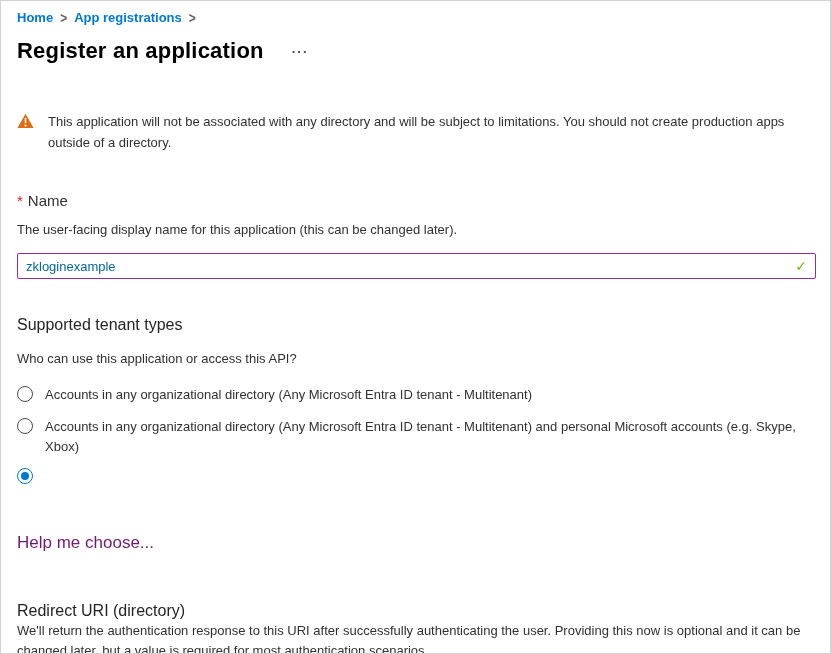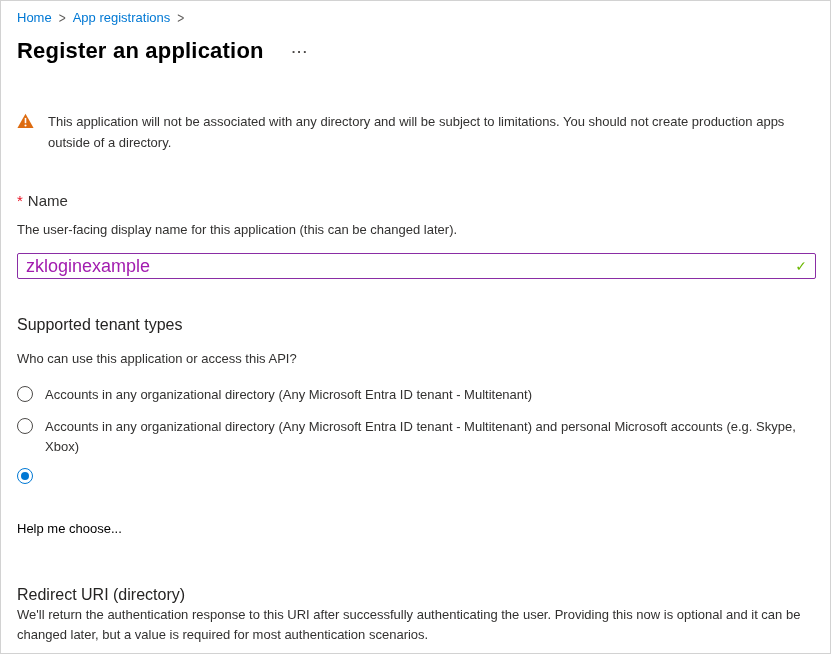--- a/index.html
+++ b/index.html
@@ -7,21 +7,21 @@
   body {
     font-family: "Liberation Sans", sans-serif;
     background: #ffffff;
     border: 1px solid #d2d2d2;
     color: #323130;
     overflow: hidden;
   }
   .page { padding: 8px 16px 0 16px; }
 
   
-  .breadcrumb { display: flex; align-items: flex-start; font-size: 13px; line-height: 18px; }
+  .breadcrumb { display: flex; align-items: flex-start; font-size: 13px; line-height: 18px; font-weight: bold; }
   .breadcrumb a { color: #0078d4; text-decoration: none; cursor: pointer; }
   .crumb-sep { color: #605e5c; margin: 0 7px; font-size: 12px; transform: scaleY(1.15); display: inline-block; }
 
   
   .title-row { display: flex; align-items: center; margin-top: 11px; }
   h1.page-title { font-size: 22px; font-weight: 700; color: #000000; letter-spacing: 0.2px; }
   .more-options { margin-left: 28px; color: #494644; font-size: 13px; font-weight: 700; letter-spacing: 2px; cursor: pointer; position: relative; top: -3px; }
 
   
   .warning { display: flex; margin-top: 47px; gap: 10px; justify-content: space-between; }
@@ -31,21 +31,21 @@
   
   .name-label-row { margin-top: 39px; font-size: 15px; color: #323130; }
   .required-star { color: #e81123; margin-right: 5px; }
   .field-desc { margin-top: 12px; font-size: 13px; line-height: 18px; }
 
   .input-wrap { position: relative; }
   .text-input {
     width: 100%; height: 26px;
     border: 1px solid #8a2da5; border-radius: 2px;
     font-family: "Liberation Sans", sans-serif;
-    font-size: 18px; color: #a21caf;
+    font-size: 13px; color: #0369a1;
     padding: 0 28px 0 8px;
     outline: none; background: #fff;
   }
   .name-input-wrap { margin-top: 14px; width: 799px; }
   .valid-check {
     position: absolute; right: 9px; top: 50%; transform: translateY(-50%);
     color: #6bb700; font-size: 14px; line-height: 1; pointer-events: none;
   }
 
   
@@ -60,21 +60,21 @@
     flex: 0 0 auto; width: 16px; height: 16px; border-radius: 50%;
     border: 1px solid #4d4b49; background: #fff; margin-top: 1px;
     display: flex; align-items: center; justify-content: center;
   }
   .radio.checked { border-color: #0078d4; }
   .radio.checked::after { content: ""; width: 8px; height: 8px; border-radius: 50%; background: #0078d4; }
   .radio-label { font-size: 13px; line-height: 20px; max-width: 760px; }
   .radio-row.two-line { margin-bottom: 10px; }
 
   
-  .help-link { display: inline-block; margin-top: 25px; color: #000000; font-size: 13px; text-decoration: none; cursor: pointer; }
+  .help-link { display: inline-block; margin-top: 37px; color: #701a75; font-size: 17px; text-decoration: none; cursor: pointer; }
 
   
   .redirect-heading { margin-top: 49px; }
   .redirect-desc { margin-top: 1px; font-size: 13px; line-height: 20px; max-width: 796px; }
 </style>
 </head>
 <body>
 
 <div class="page">
 

